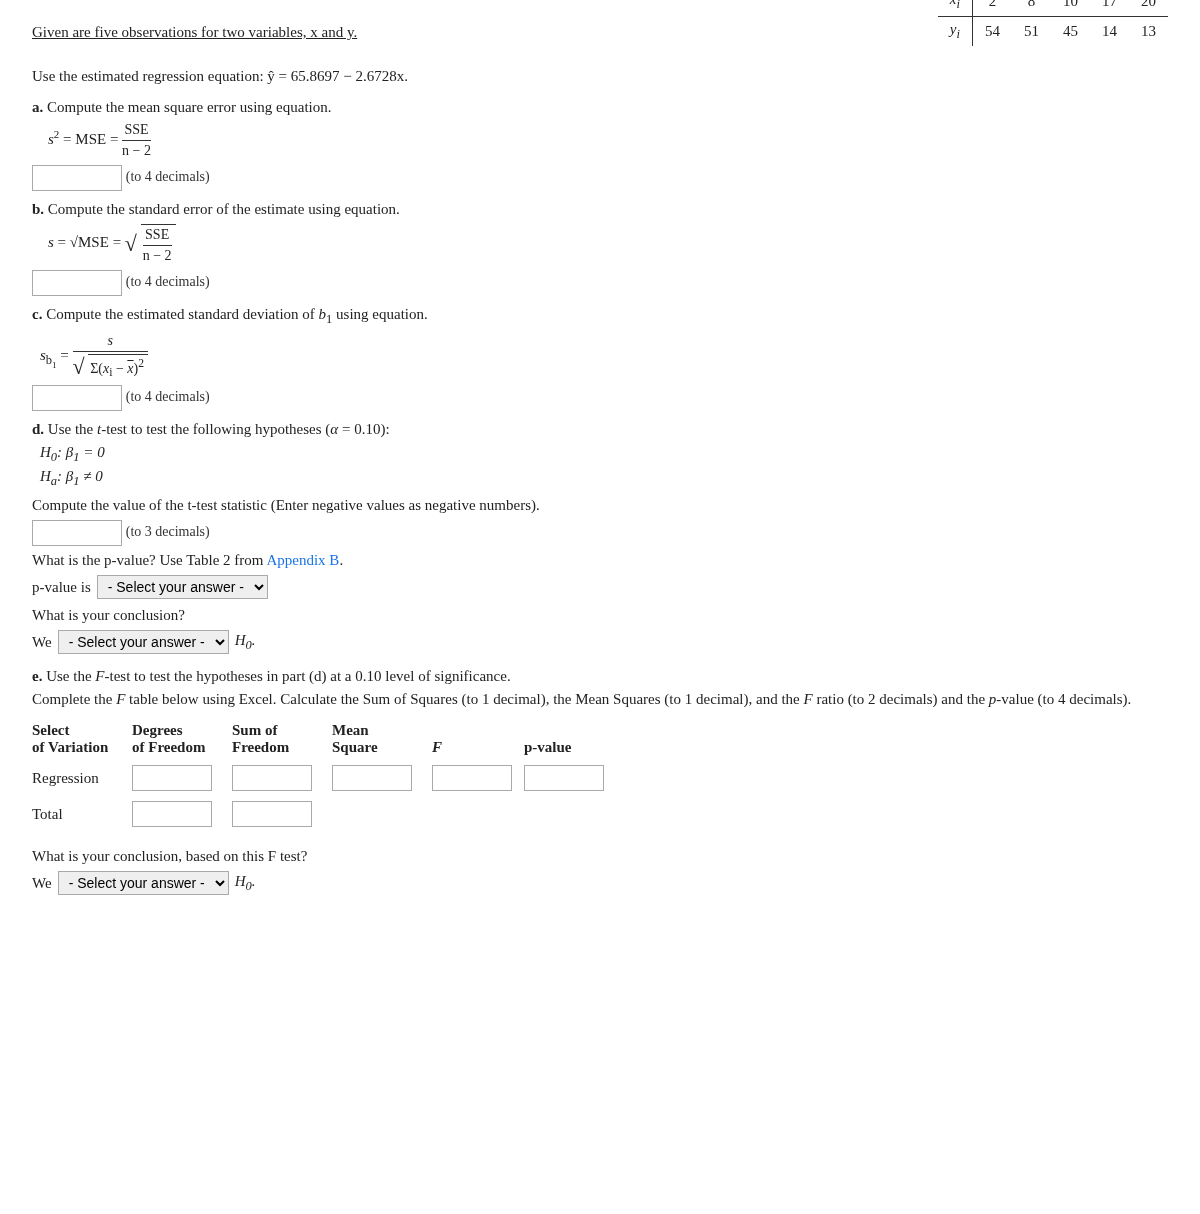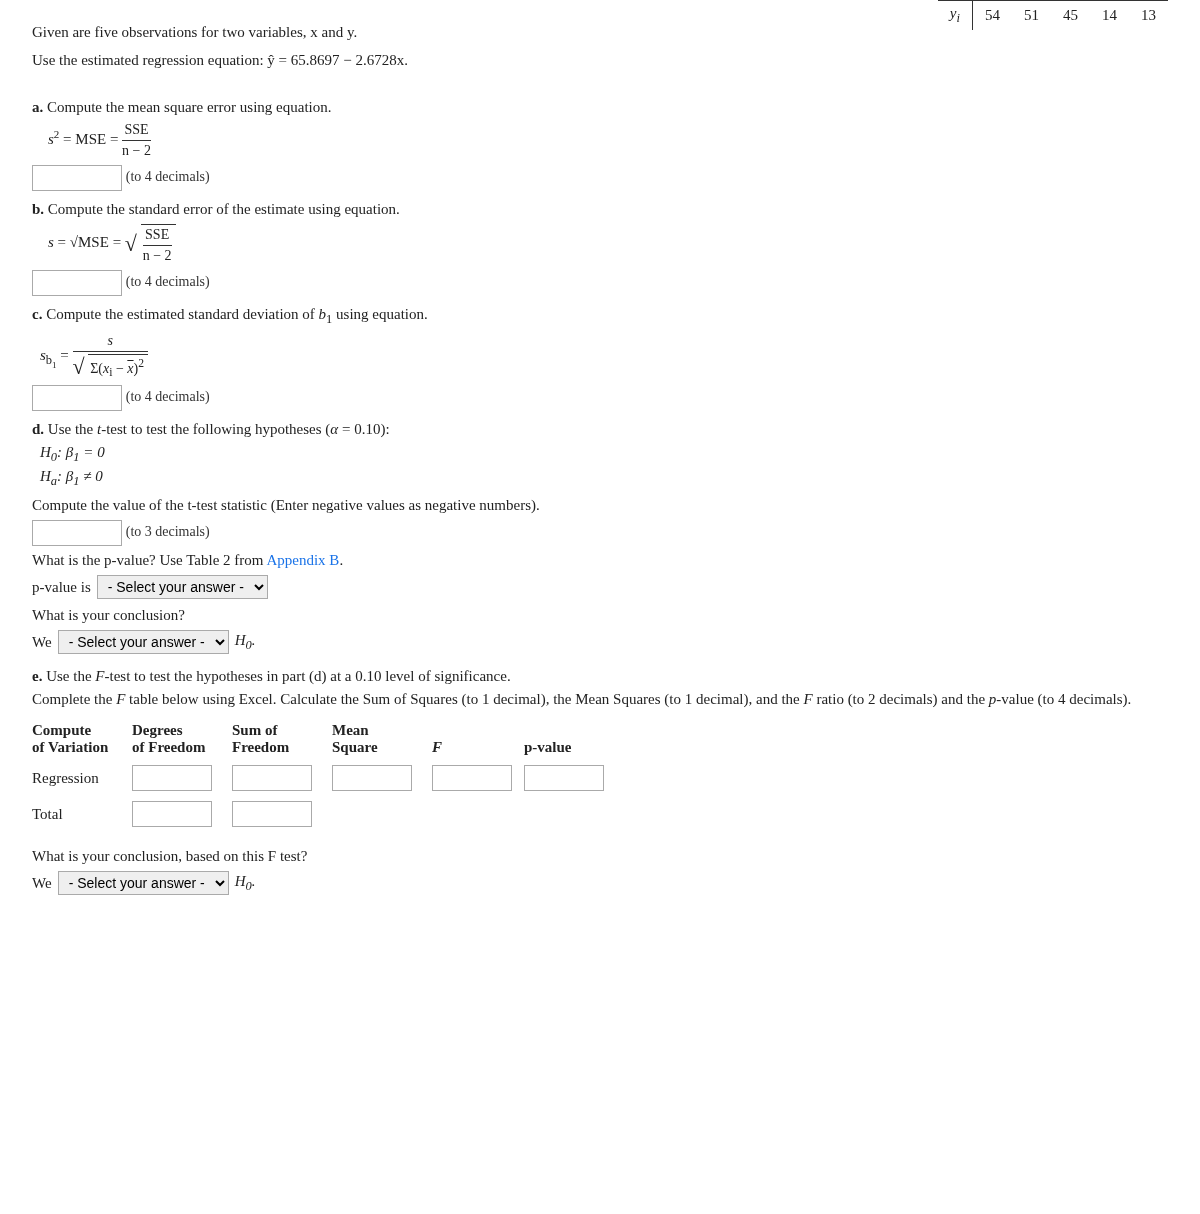--- a/index.html
+++ b/index.html
@@ -4,21 +4,21 @@
   <style>
     * { box-sizing: border-box; margin: 0; padding: 0; }
     body {
       font-family: Georgia, 'Times New Roman', serif;
       font-size: 15px;
       color: #222;
       background: #fff;
       padding: 24px 32px;
       max-width: 1200px;
     }
-    .intro { margin-bottom: 0; }
+    .intro { margin-bottom: 16px; text-decoration: underline; }
     .section-label { font-weight: bold; }
     .formula-block { margin: 6px 0 6px 16px; }
     .input-box {
       display: inline-block;
       width: 90px;
       height: 26px;
       border: 1px solid #aaa;
       background: #fff;
       vertical-align: middle;
     }
@@ -131,21 +131,21 @@
         <td>51</td>
         <td>45</td>
         <td>14</td>
         <td>13</td>
       </tr>
     </tbody>
       </table>
   </div>
 </div>
 
-<div class="row-line" style="margin-bottom:30px;">Use the estimated regression equation: ŷ = 65.8697 − 2.6728x.</div>
+<div class="row-line" style="margin-bottom:14px;">Use the estimated regression equation: ŷ = 65.8697 − 2.6728x.</div>
 
 <div class="section-header">
   <span class="section-label">a.</span>
   <span>Compute the mean square error using equation.</span>
 </div>
 <div class="formula-block">
   <span style="font-style:italic;">s</span><sup class="sup-small">2</sup>
   <span> = MSE = </span>
   <span class="frac">
     <span class="num">SSE</span>
@@ -244,21 +244,21 @@
   <span> Use the <span style="font-style:italic;">F</span>-test to test the hypotheses in part (d) at a 0.10 level of significance.</span>
 </div>
 <div class="row-line" style="margin-top:6px;">
   Complete the <span style="font-style:italic;">F</span> table below using Excel. Calculate the Sum of Squares (to 1 decimal), the Mean Squares (to 1 decimal), and the <span style="font-style:italic;">F</span> ratio (to 2 decimals) and the <span style="font-style:italic;">p</span>-value (to 4 decimals).
 </div>
 
 <table class="anova-table" style="margin-top:10px;">
   <thead>
     <tr>
       <th style="min-width:100px;">
-        <span>Compute</span><br>
+        <span>Select</span><br>
         <span>of Variation</span>
       </th>
       <th style="min-width:100px;">
         <span>Degrees</span><br>
         <span>of Freedom</span>
       </th>
       <th style="min-width:100px;">
         <span>Sum of</span><br>
         <span>Freedom</span>
       </th>

